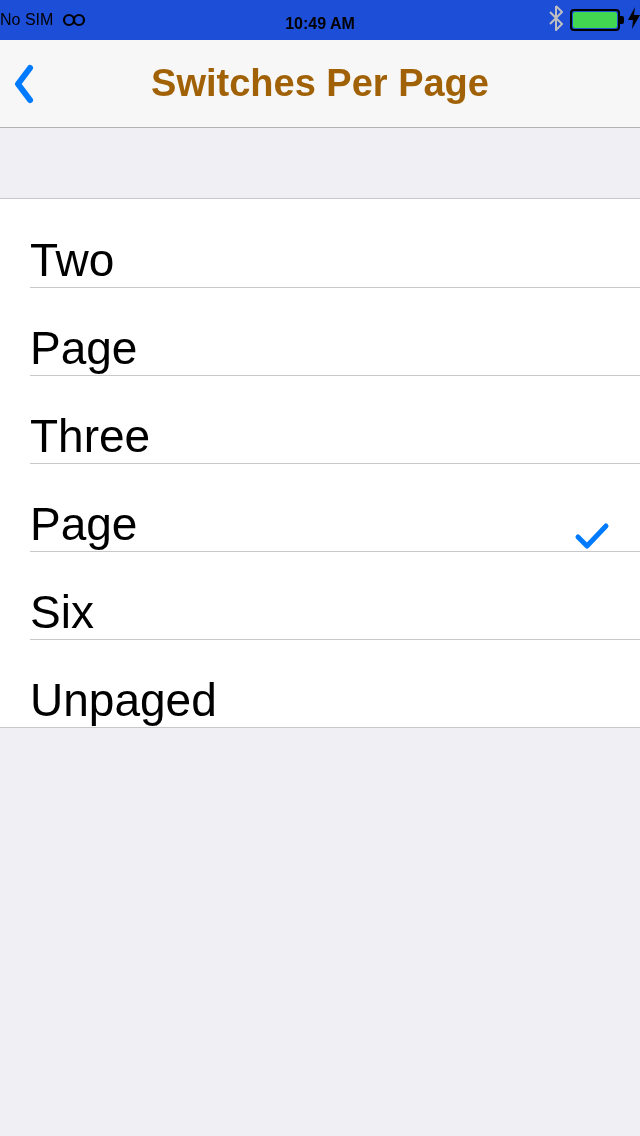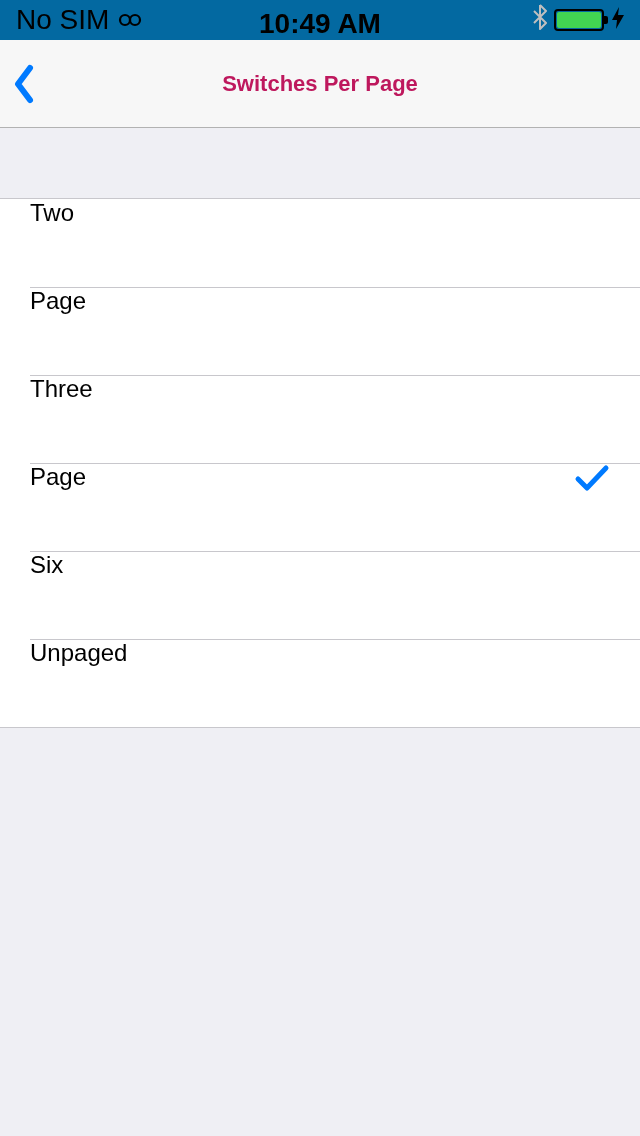--- a/index.html
+++ b/index.html
@@ -5,26 +5,26 @@
     * { margin: 0; padding: 0; box-sizing: border-box; }
     html, body {
       width: 640px;
       height: 1136px;
       font-family: -apple-system, "Helvetica Neue", Helvetica, Arial, sans-serif;
       background: #efeff4;
       overflow: hidden;
     }
     .status-bar {
       height: 40px;
-      background: #0369a1;
+      background: #1d4ed8;
       display: flex;
       align-items: center;
       justify-content: space-between;
-      padding: 0 16px;
-      font-size: 28px;
+      padding: 0 0;
+      font-size: 16px;
       color: #000;
     }
     .status-left { display: flex; align-items: center; gap: 8px; }
     .status-center { position: absolute; left: 0; right: 0; text-align: center; font-weight: 600; pointer-events: none; margin-top: 8px; }
     .status-right { display: flex; align-items: center; gap: 6px; }
     .hotspot-icon svg { display: block; }
     .bt-icon { color: #bfbfbf; }
     .battery {
       width: 50px;
       height: 22px;
@@ -69,40 +69,40 @@
       color: #007aff;
       font-size: 34px;
       cursor: pointer;
       gap: 6px;
     }
     .back-chevron svg { display: block; }
     .nav-title {
       position: absolute;
       left: 0; right: 0;
       text-align: center;
-      font-size: 22px;
+      font-size: 38px;
       font-weight: 600;
-      color: #be185d;
+      color: #a16207;
       pointer-events: none;
     }
 
     .spacer { height: 70px; }
 
     .list {
       background: #fff;
       border-top: 1px solid #c8c7cc;
       border-bottom: 1px solid #c8c7cc;
     }
     .row {
       height: 88px;
       display: flex;
-      align-items: flex-start;
+      align-items: flex-end;
       justify-content: space-between;
       padding: 0 30px;
-      font-size: 24px;
+      font-size: 46px;
       color: #000;
       position: relative;
       cursor: pointer;
     }
     .row + .row::before {
       content: "";
       position: absolute;
       left: 30px;
       right: 0;
       top: 0;

